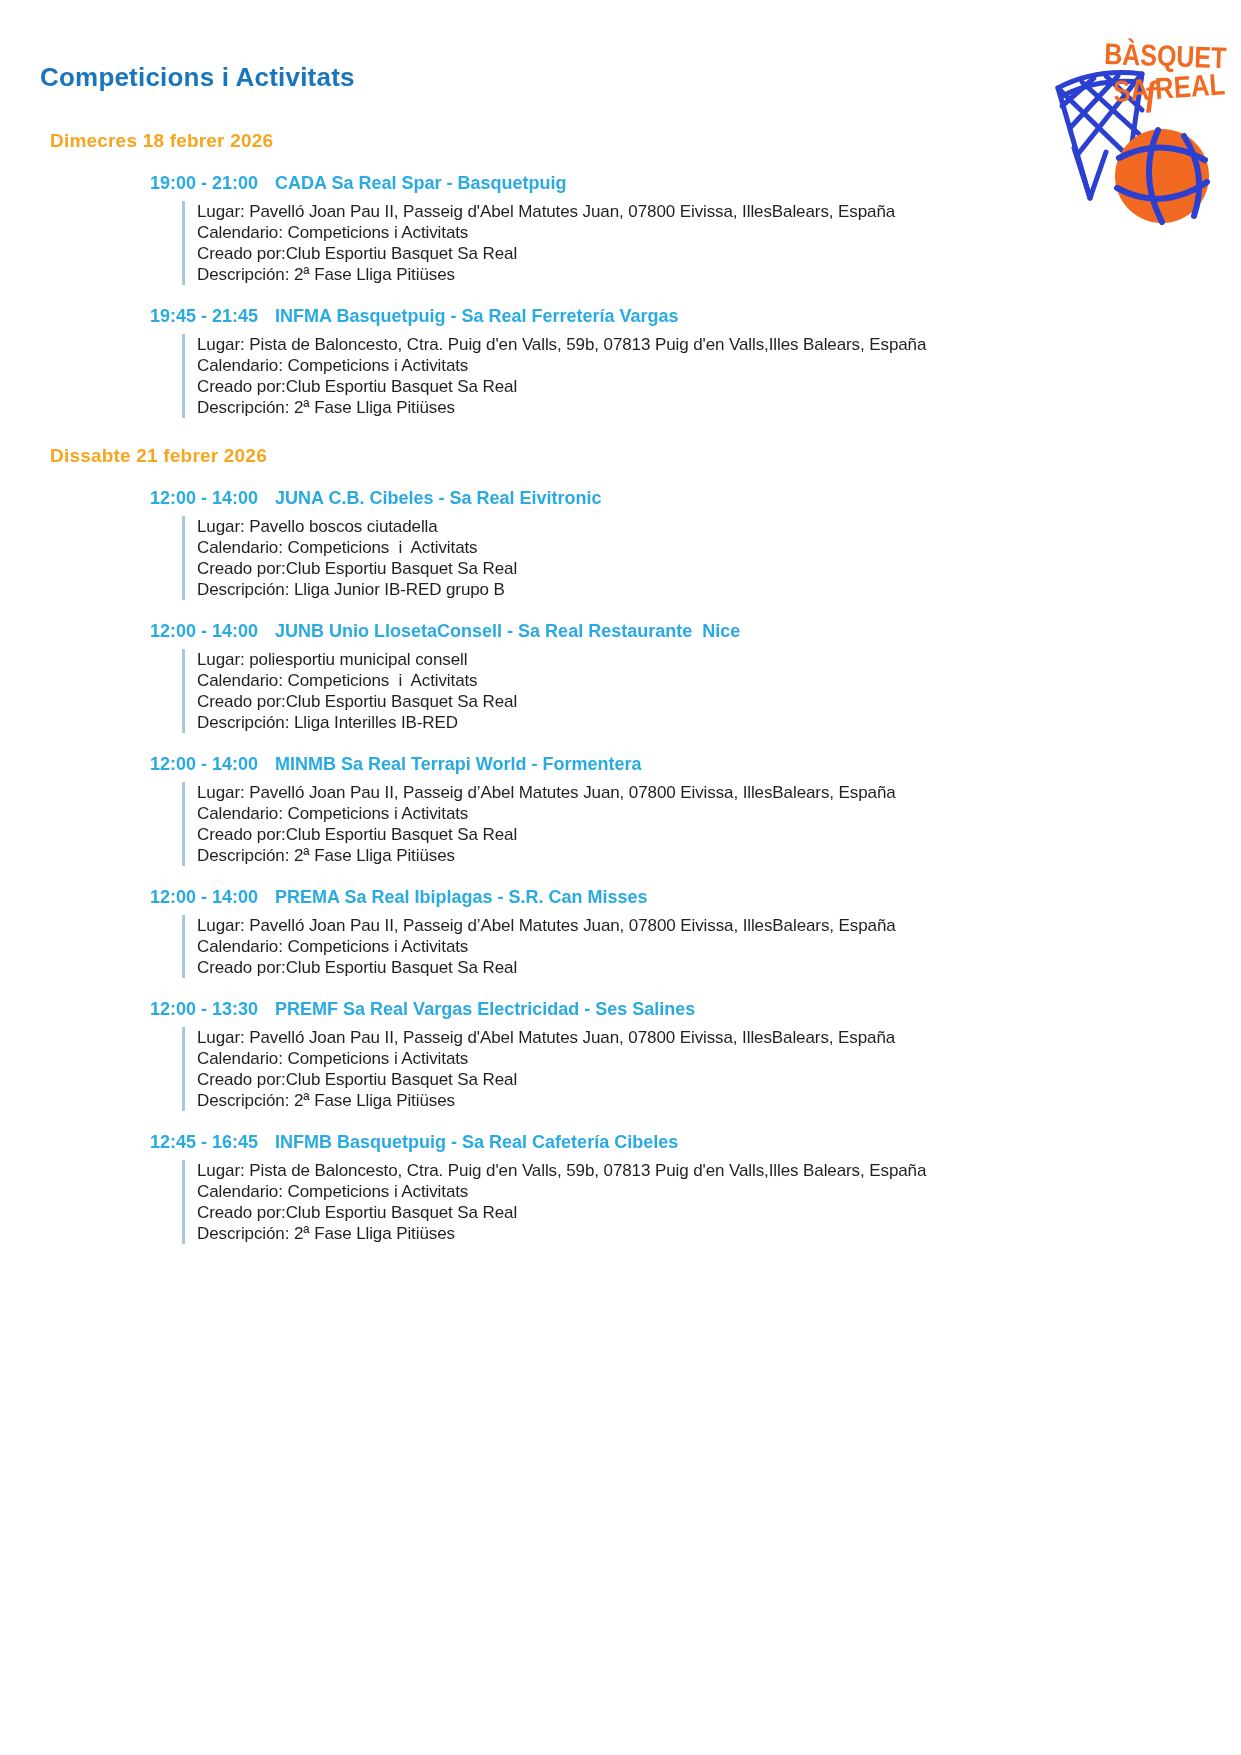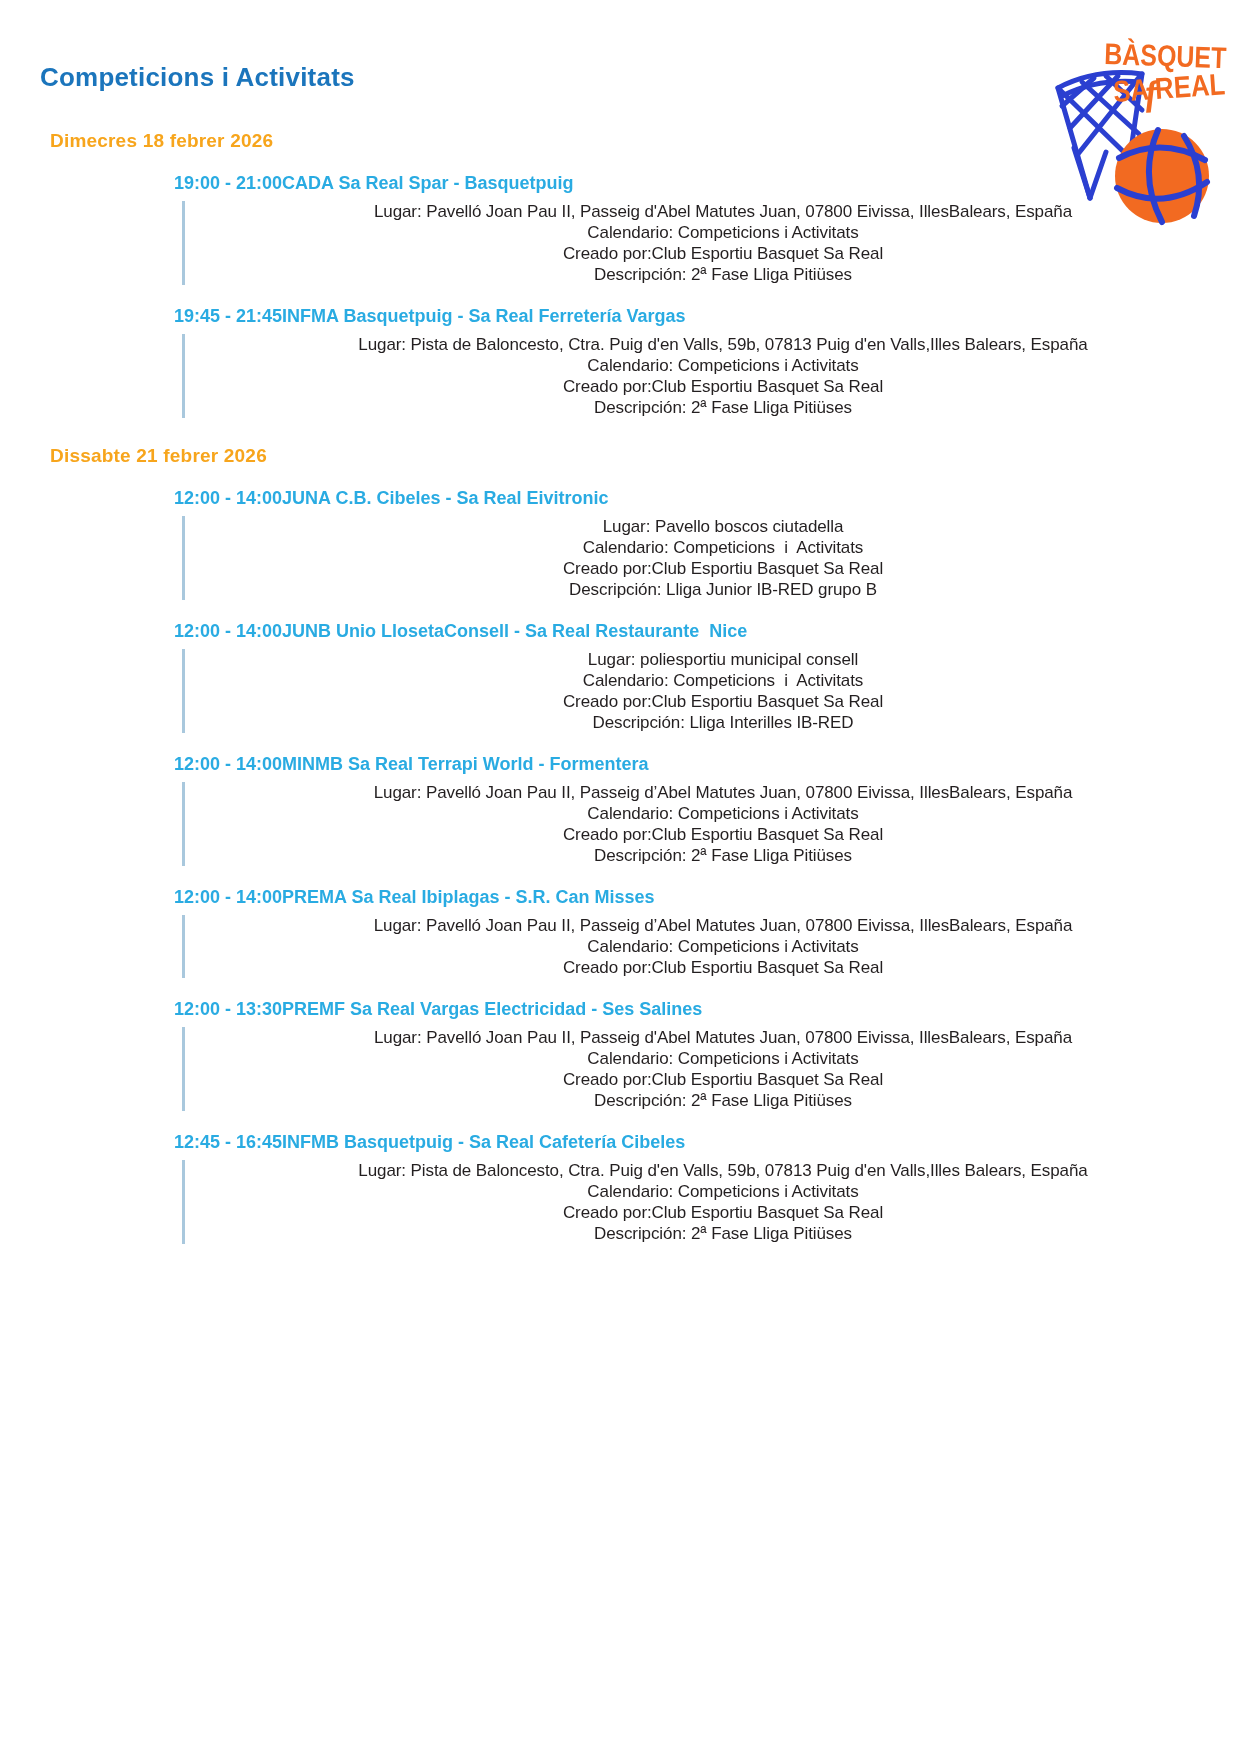--- a/index.html
+++ b/index.html
@@ -13,26 +13,26 @@
     position:absolute; left:40px; top:62px;
     font-size:26px; font-weight:bold; color:#1b75bc; letter-spacing:0.2px;
   }
   
   .club-logo { position:absolute; left:1042px; top:26px; width:195px; height:200px; }
   
   .schedule { position:absolute; left:0; top:116px; width:1241px; }
   .day-date { margin:14px 8px 0 50px; font-size:19px; font-weight:bold; color:#f7a51c; letter-spacing:0.2px; }
   .day + .day { margin-top:27px; }
   .event { margin-left:150px; margin-top:21px; }
-  .event-heading { display:flex; font-size:18px; font-weight:bold; color:#29abe2;margin-left:24px; }
+  .event-heading { display:flex; gap:17px; font-size:18px; font-weight:bold; color:#29abe2; }
   .event-time, .event-title { white-space:pre; }
   .details {
     margin-top:7px; margin-left:32px;
-    border-left:3px solid #a9c8dd; padding-left:20px;
-    font-size:17px; line-height:21px; letter-spacing:-0.1px;text-align:center;
+    border-left:3px solid #a9c8dd; padding-left:12px;
+    font-size:17px; line-height:21px; letter-spacing:-0.1px;
   }
   .detail-line { white-space:pre-wrap; }
   .big-sup { font-size:1.5em; line-height:0; vertical-align:0.32em; }
   
   .bsr-wordmark {
     position:absolute; left:541px; top:1622px;
     font-size:94px; font-weight:bold; color:#f7a51c;
     transform:scaleX(0.63); transform-origin:left top; letter-spacing:-2px;
   }
   .fembasquet {

